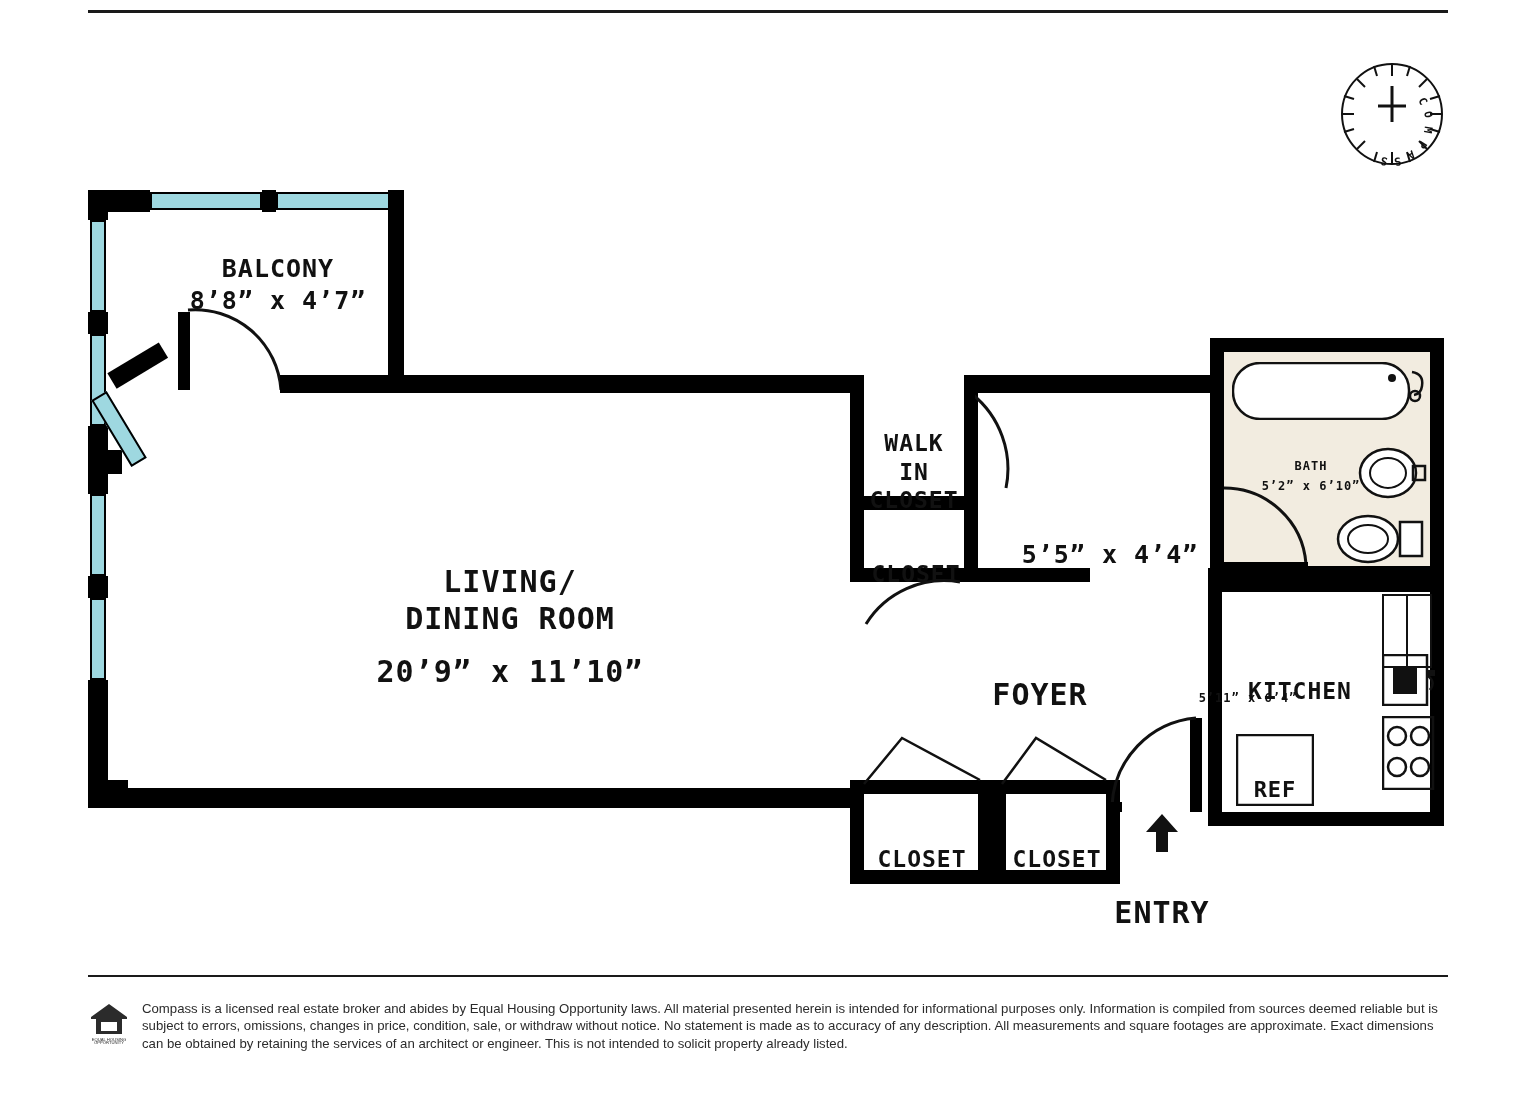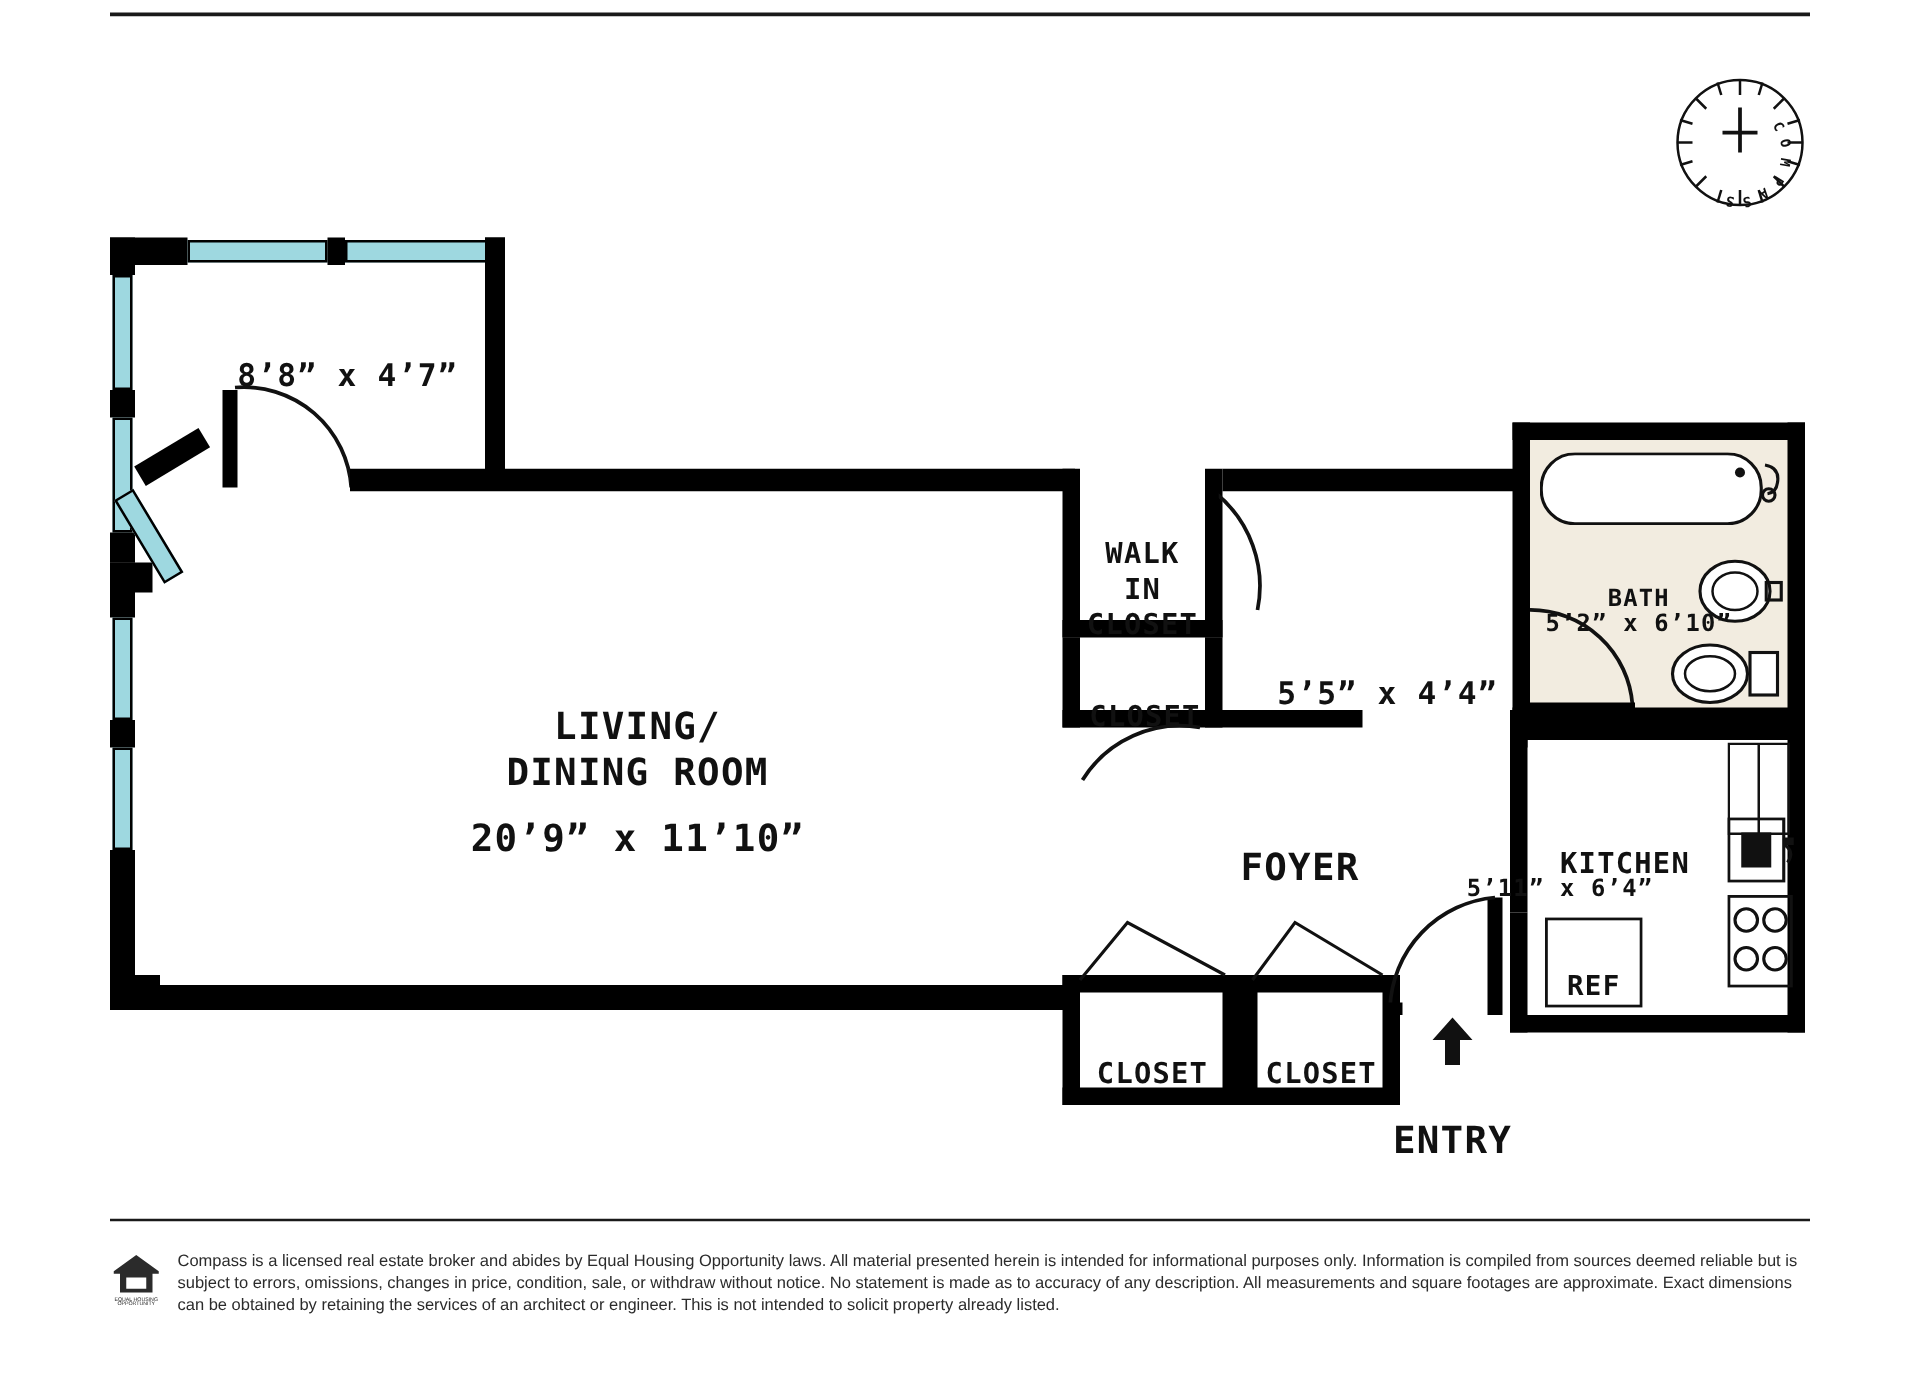--- a/index.html
+++ b/index.html
@@ -54,21 +54,21 @@
     text-align: center;
     color: #111;
     letter-spacing: 1px;
     line-height: 1.25;
     white-space: pre-line;
     font-weight: bold;
   }
   .label-lg { font-size: 30px; }
   .label-md { font-size: 25px; }
   .label-sm { font-size: 23px; }
-  .label-xs { font-size: 19px; }
+  .label-xs { font-size: 12px; }
 
   .door-arc {
     position: absolute;
   }
   .door-arc svg { display: block; }
 
   
   .bath-floor {
     position: absolute;
     background: #f2ece0;
@@ -199,20 +199,23 @@
   <div class="wall" style="left:280px;top:375px;width:580px;height:18px;"></div>
 
   <div class="room-label label-lg" style="left:300px;top:525px;width:420px;">
     <span>LIVING/
 DINING ROOM</span>
   </div>
   <div class="room-label label-lg" style="left:300px;top:615px;width:420px;">
     <span>20’9” x 11’10”</span>
   </div>
 
+  <div class="room-label label-md" style="left:118px;top:222px;width:320px;">
+    <span>BALCONY</span>
+  </div>
   <div class="room-label label-md" style="left:118px;top:254px;width:320px;">
     <span>8’8” x 4’7”</span>
   </div>
 
   <div class="wall" style="left:850px;top:375px;width:14px;height:135px;"></div>
   <div class="wall" style="left:964px;top:375px;width:14px;height:135px;"></div>
   <div class="wall" style="left:850px;top:496px;width:128px;height:14px;"></div>
   <div class="room-label label-sm" style="left:858px;top:400px;width:112px;">
     <span>WALK
 IN

